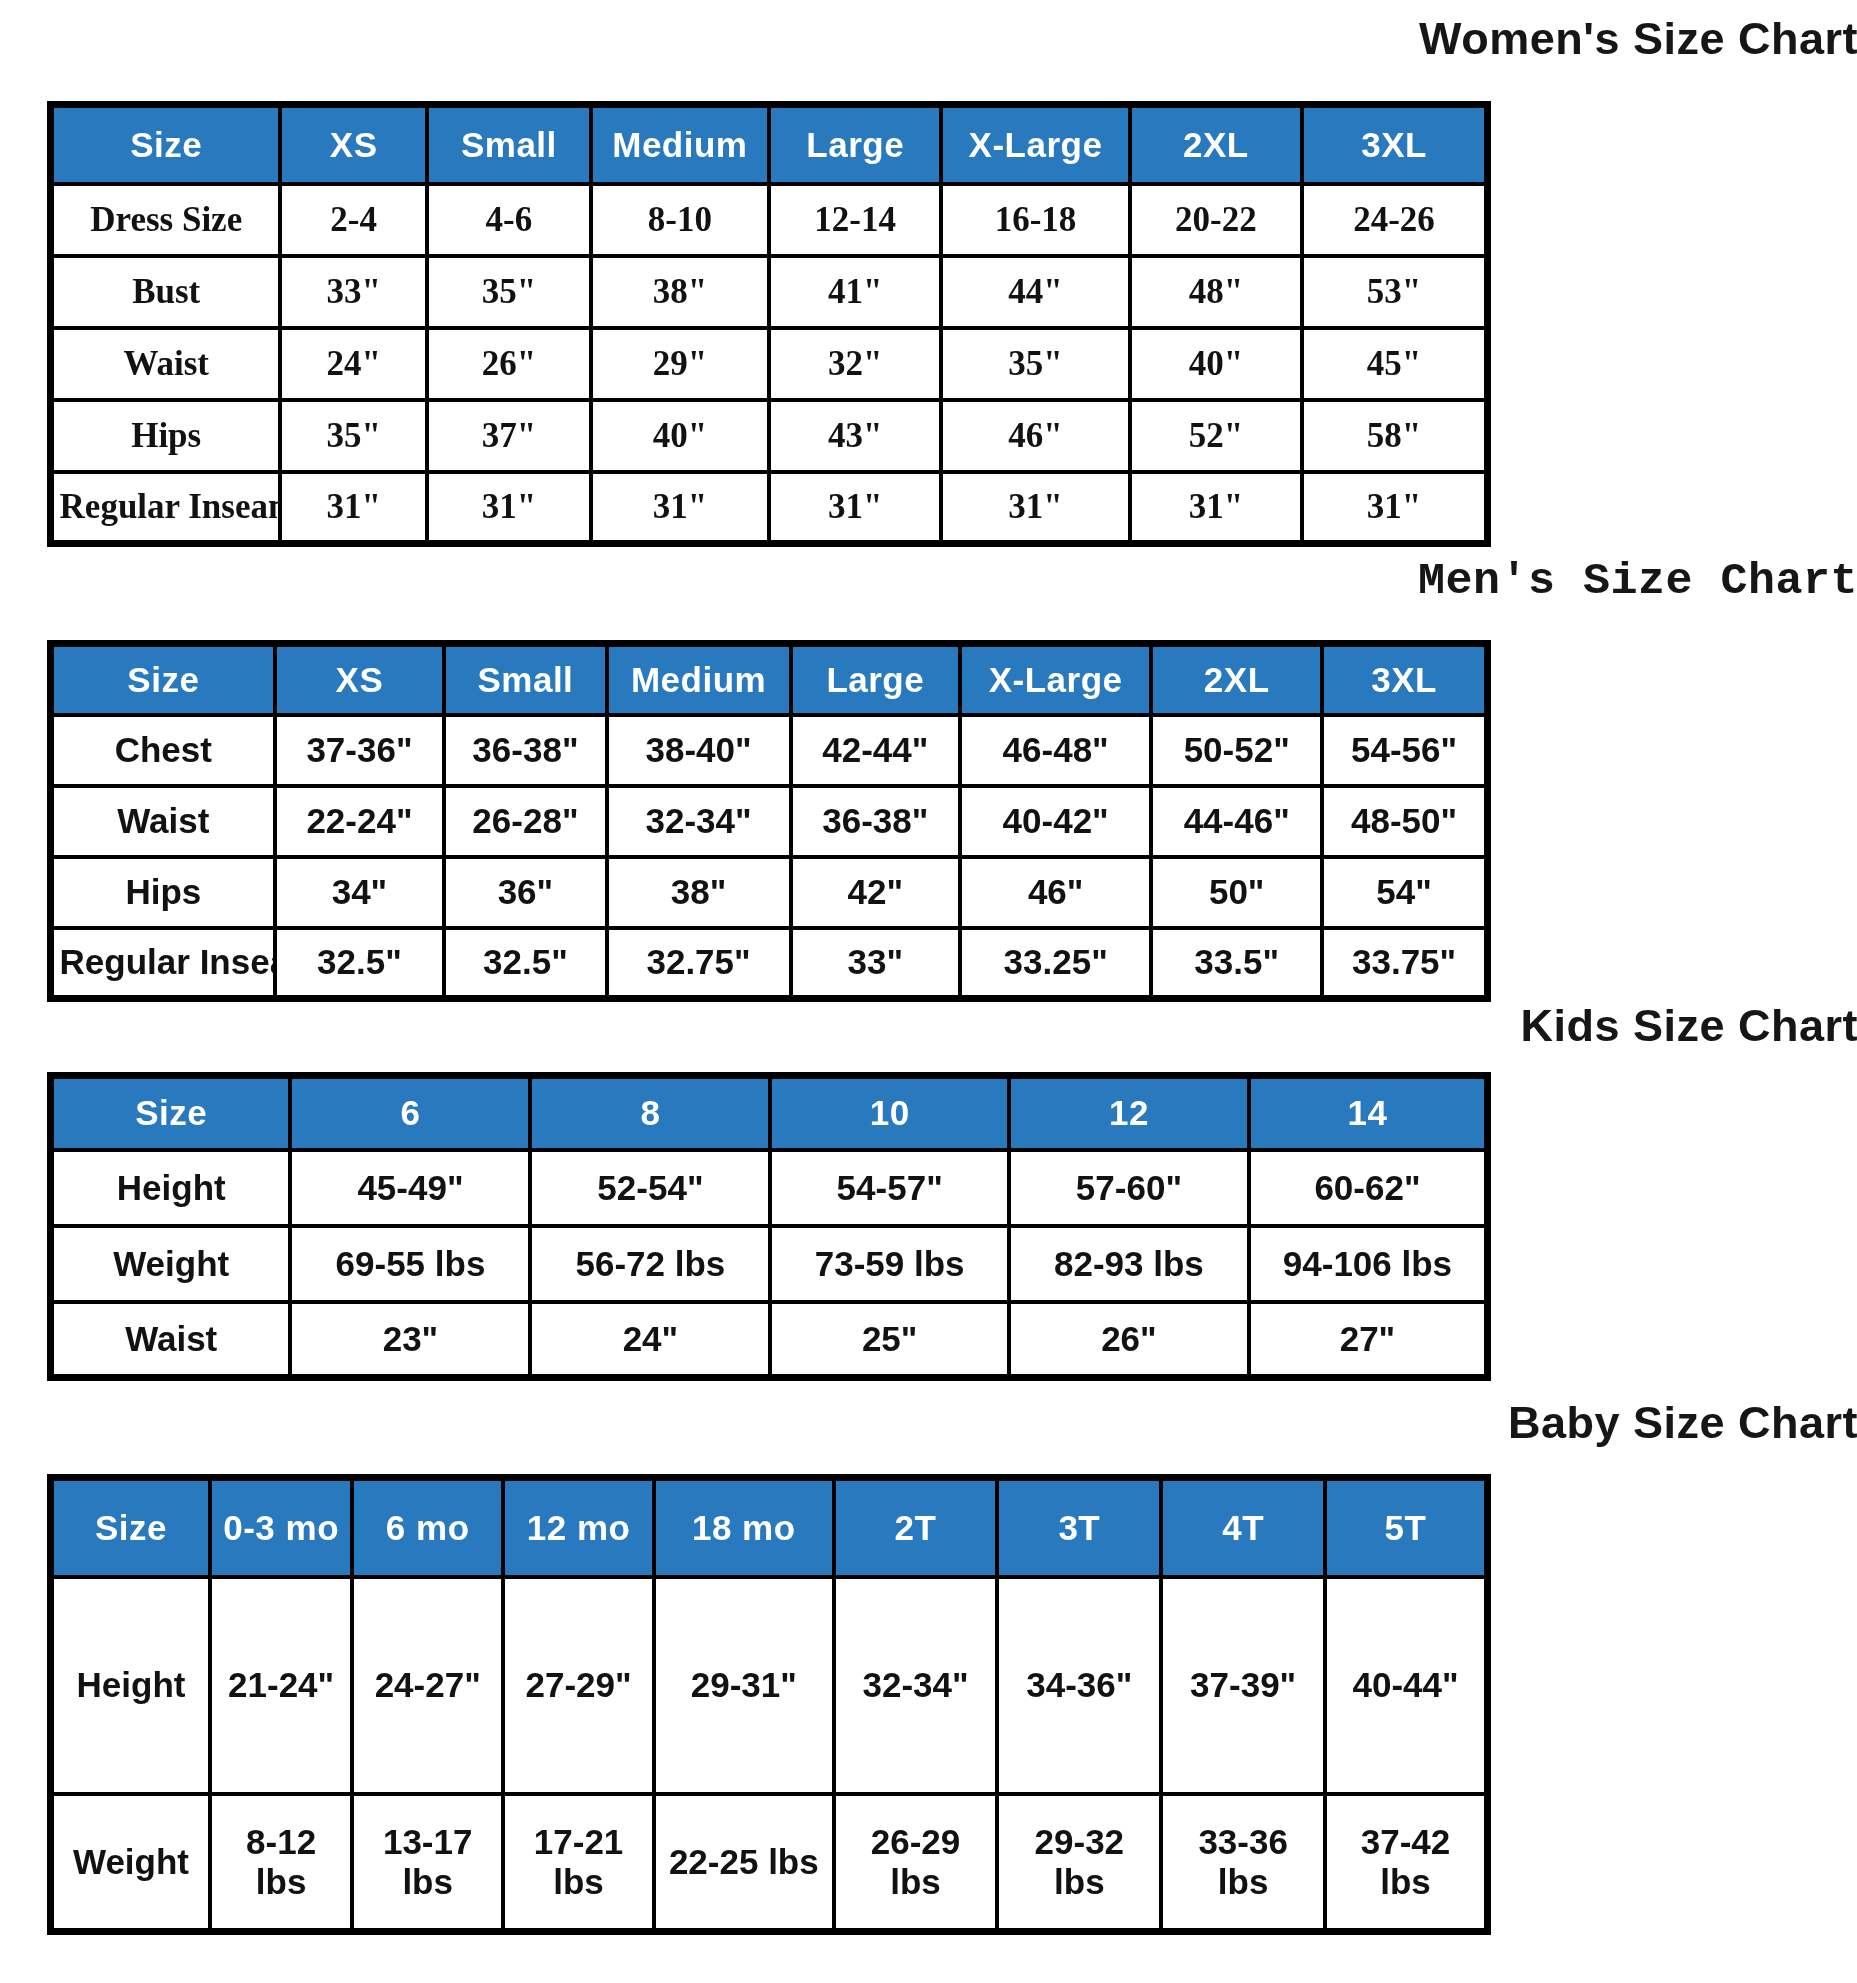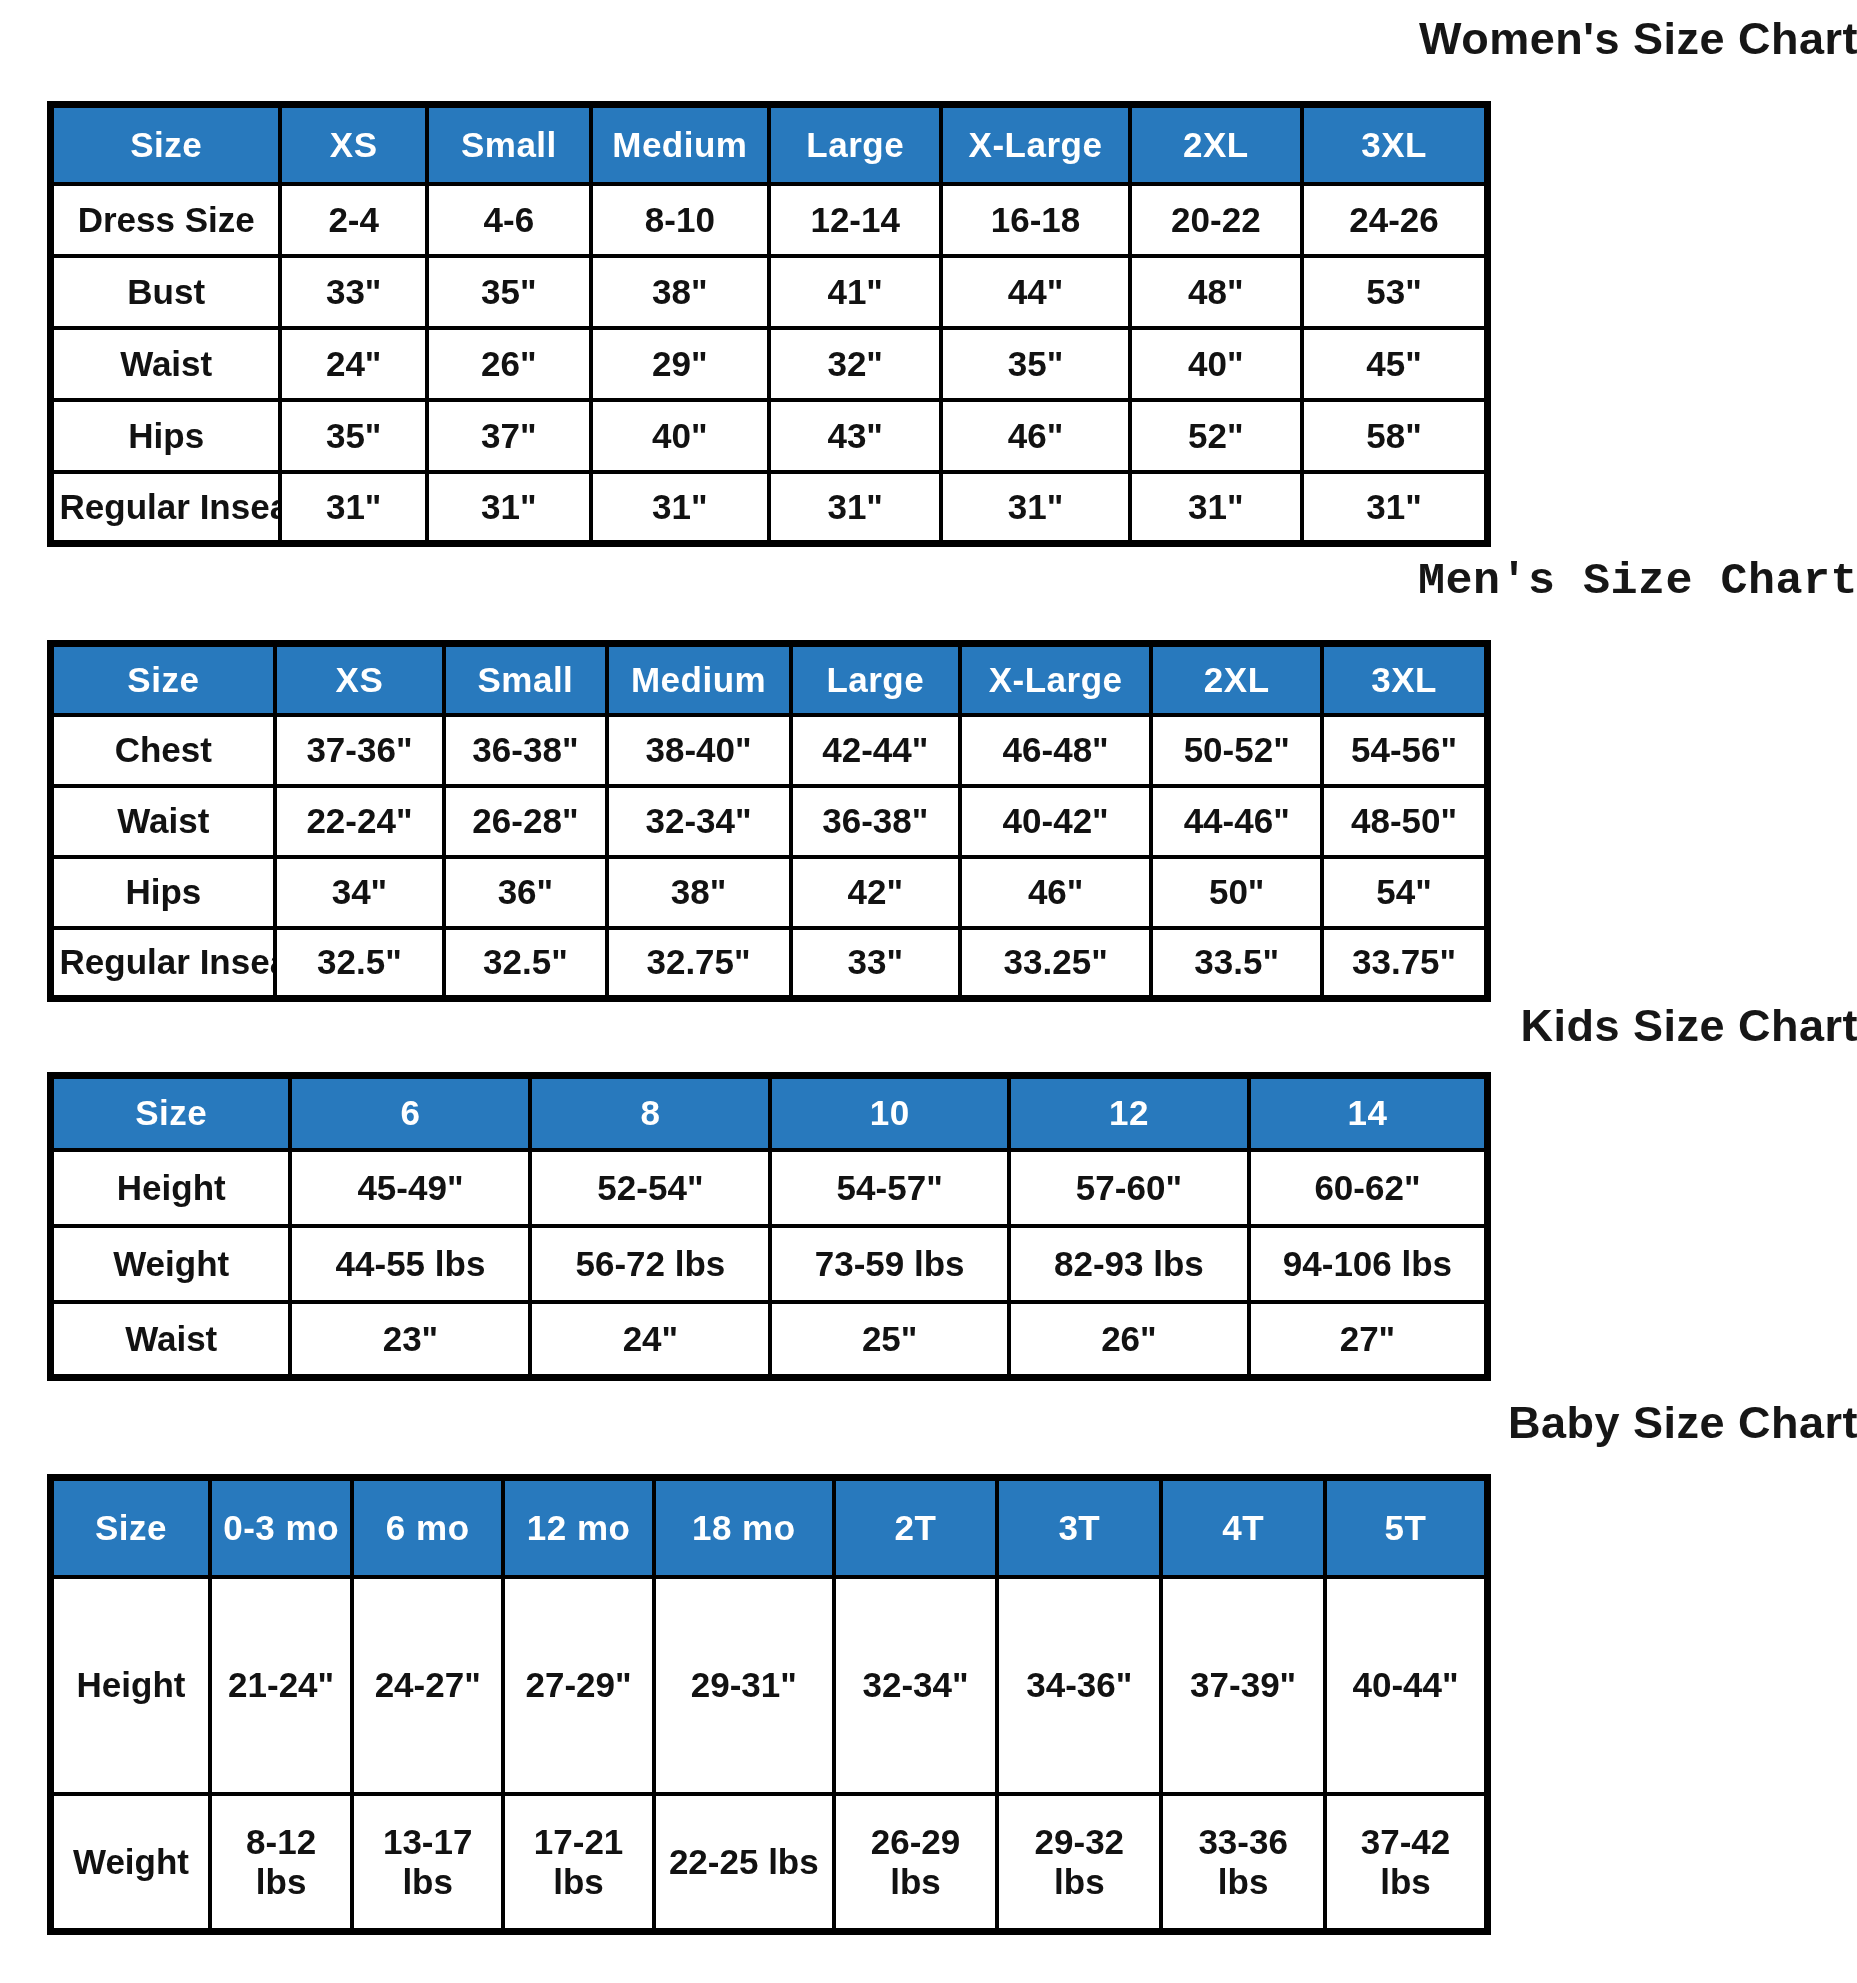--- a/index.html
+++ b/index.html
@@ -39,21 +39,21 @@
   table.chart th{
     background:var(--accent);color:#ffffff;font-size:35px;letter-spacing:0.5px;
   }
   table.chart td{
     color:#121212;font-size:35px;background:#ffffff;white-space:nowrap;
   }
   #tbl-baby td{white-space:pre-line;}
 
   
   #tbl-women thead tr{height:79px;}
-  #tbl-women tbody tr{height:72px;}
+  #tbl-women tbody tr{height:72px;font-family:Liberation Serif, serif;}
   #tbl-men thead tr{height:71px;}
   #tbl-men tbody tr{height:71px;}
   #tbl-kids thead tr{height:74px;}
   #tbl-kids tbody tr{height:76px;}
   #tbl-baby thead tr{height:99px;}
   #tbl-baby tbody tr:nth-child(1){height:217px;}
   #tbl-baby tbody tr:nth-child(2){height:138px;}
 </style>
 </head>
 <body>
@@ -228,21 +228,21 @@
       <tr>
         <td>Height</td>
         <td>45-49"</td>
         <td>52-54"</td>
         <td>54-57"</td>
         <td>57-60"</td>
         <td>60-62"</td>
       </tr>
       <tr>
         <td>Weight</td>
-        <td>44-55 lbs</td>
+        <td>69-55 lbs</td>
         <td>56-72 lbs</td>
         <td>73-59 lbs</td>
         <td>82-93 lbs</td>
         <td>94-106 lbs</td>
       </tr>
       <tr>
         <td>Waist</td>
         <td>23"</td>
         <td>24"</td>
         <td>25"</td>

